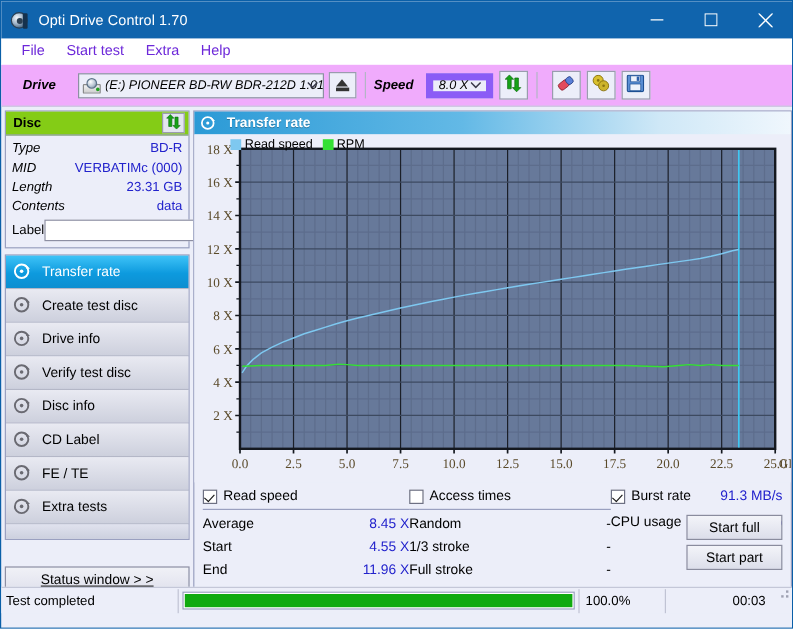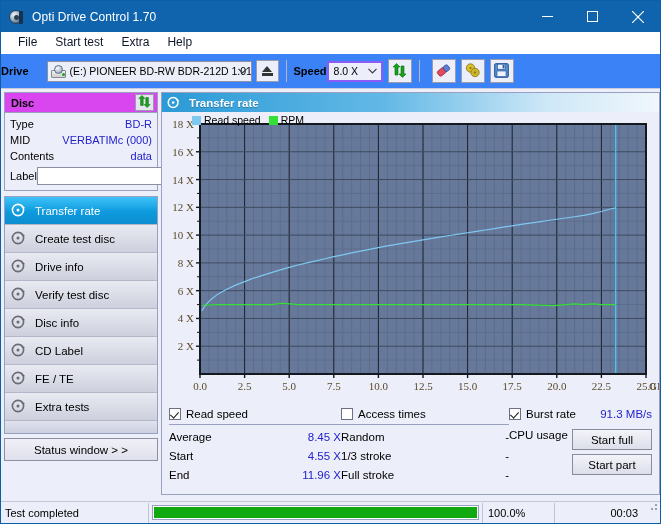--- a/index.html
+++ b/index.html
@@ -58,31 +58,32 @@
   .win-btn svg { display: block; }
 
   
   .menubar {
     height: 22px; background: #ffffff;
     display: flex; align-items: center;
     padding-left: 8px;
     border-bottom: 1px solid #ffffff;
   }
   .menu-item {
-    font-size: 12px; color: #0f172a;
+    font-size: 12px; color: #6d28d9;
     padding: 2px 9px 3px 9px;
   }
 
   
   .toolbar {
     height: 35px;
-    background: #3b82f6;
+    background: #f0abfc;
     display: flex; align-items: center;
-    padding: 0 0;
+    padding: 0 18px;
     border-bottom: 1px solid #c8cbdc;
+    font-style: italic;
   }
   .tb-label { font-size: 11px; font-weight: bold; color: #000; }
   .drive-combo {
     margin-left: 18px;
     width: 205px; height: 21px;
     background: #eceef9;
     border: 1px solid #8d8fa3;
     display: flex; align-items: center;
     font-size: 10.5px; color: #000;
     position: relative;
@@ -110,22 +111,23 @@
     margin-left: 4px;
     width: 23px; height: 22px;
     background: #eceef9;
     border: 1px solid #9a9cae;
     display: flex; align-items: center; justify-content: center;
   }
   .eject-tri { width: 0; height: 0; border-left: 5px solid transparent; border-right: 5px solid transparent; border-bottom: 6px solid #333; }
   .eject-bar { width: 11px; height: 3px; background: #333; margin-top: 1px; }
   .sep-v { width: 1px; height: 22px; background: #b3b5c6; margin: 0 7px; }
   .speed-combo {
+    margin-left: 10px;
     width: 56px; height: 21px;
-    background: #eceef9; border: 2px solid #8b5cf6;
+    background: #eceef9; border: 6px solid #8b5cf6;
     display: flex; align-items: center; position: relative;
     font-size: 10.5px; padding-left: 5px;
   }
   .tbtn {
     width: 24px; height: 24px;
     background: #eceef9; border: 1px solid #9a9cae;
     display: flex; align-items: center; justify-content: center;
     margin-left: 5px;
   }
 
@@ -135,31 +137,31 @@
   
   .leftcol { width: 160px; padding: 3px 3px 0 3px; }
   .panel {
     border: 1px solid #9aa0c0;
     background: #eceef9;
   }
   .panel-head {
     height: 20px; display: flex; align-items: center;
     padding: 0 3px 0 6px;
     border-bottom: 1px solid #9aa0c0;
-    background: #d946ef;
+    background: #84cc16;
     font-weight: bold; font-size: 11px;
   }
   .panel-head .sp { flex: 1; }
   .hbtn {
     width: 19px; height: 17px; background: #e3e5f0;
     border: 1px solid #9a9cae; display:flex; align-items:center; justify-content:center;
   }
   .disc-rows { padding: 3px 5px 4px 5px; }
   .drow { display: flex; align-items: center; height: 16px; font-size: 11px; }
-  .drow .k { color: #000; }
+  .drow .k { color: #000; font-style: italic; }
   .drow .v { margin-left: auto; color: #2222cc; }
   .label-row { display: flex; align-items: center; margin-top: 2px; }
   .label-row .k { width: 42px; }
   .label-input {
     flex: 1; height: 18px;
     background: #ffffff; border: 1px solid #8d8fa3;
     font-size: 11px; padding: 0 3px;
   }
   .cdbtn {
     width: 22px; height: 20px; margin-left: 3px;
@@ -175,25 +177,26 @@
     background: linear-gradient(#e9eaf2, #cdd0dd);
     border-bottom: 1px solid #b4b7c7;
   }
   .navitem.active {
     background: linear-gradient(#3ec3f7, #0d9ade 55%, #0d8ed0);
     color: #ffffff;
   }
   .navitem .nicon { width: 17px; height: 15px; margin-right: 7px; flex: none; position: relative; }
   .navfiller { height: 12px; background: linear-gradient(#e0e2ee,#ccd0de); }
   .statusbtn {
-    margin-top: 4px; height: 23px;
+    margin-top: 22px; height: 23px;
     border: 1px solid #8d8fa3;
     background: linear-gradient(#f0f1f7,#dfe0ec);
     display: flex; align-items: center; justify-content: center;
     font-size: 11.5px;
+    text-decoration: underline;
   }
 
   
   .rightcol { flex: 1; padding: 3px 3px 0 0; }
   .rpanel { border: 1px solid #9aa0c0; height: 403px; background: #eceef9; }
   .rhead {
     height: 19px;
     background: linear-gradient(to right, #2b9ad6 0%, #63b9e6 45%, #cfe8f7 78%, #f0f7fd 100%);
     display: flex; align-items: center; padding-left: 5px;
   }
@@ -235,21 +238,21 @@
   .sbtn {
     height: 21px; margin-bottom: 4px;
     border: 1px solid #8a8c9e;
     background: linear-gradient(#f3f4f9,#dcdeea);
     display: flex; align-items: center; justify-content: center;
     font-size: 11.5px;
   }
 
   
   .statusbar {
-    position: absolute; left: 0; right: 0; bottom: 0;
+    position: absolute; left: 0; right: 0; bottom: 12px;
     height: 22px; background: #eceef9;
     border-top: 1px solid #c4c7d8;
     display: flex; align-items: center;
   }
   .sb-cell { height: 20px; display: flex; align-items: center; font-size: 11px; }
   .sb-text { width: 148px; padding-left: 4px; border-right: 1px solid #c0c3d4; }
   .sb-prog { flex: 1; padding: 0 3px; }
   .progress-outer {
     width: 100%; height: 15px; background: #ffffff; border: 1px solid #9aa0c0;
     padding: 1px;
@@ -398,20 +401,24 @@
           </span>
         </div>
         <div class="disc-rows">
           <div class="drow">
             <span class="k">Type</span>
             <span class="v">BD-R</span>
           </div>
           <div class="drow">
             <span class="k">MID</span>
             <span class="v">VERBATIMc (000)</span>
+          </div>
+          <div class="drow">
+            <span class="k">Length</span>
+            <span class="v">23.31 GB</span>
           </div>
           <div class="drow">
             <span class="k">Contents</span>
             <span class="v">data</span>
           </div>
           <div class="label-row">
             <span class="k">Label</span>
             <input class="label-input" type="text" value="" style="">
             <span class="cdbtn">
               <span>

